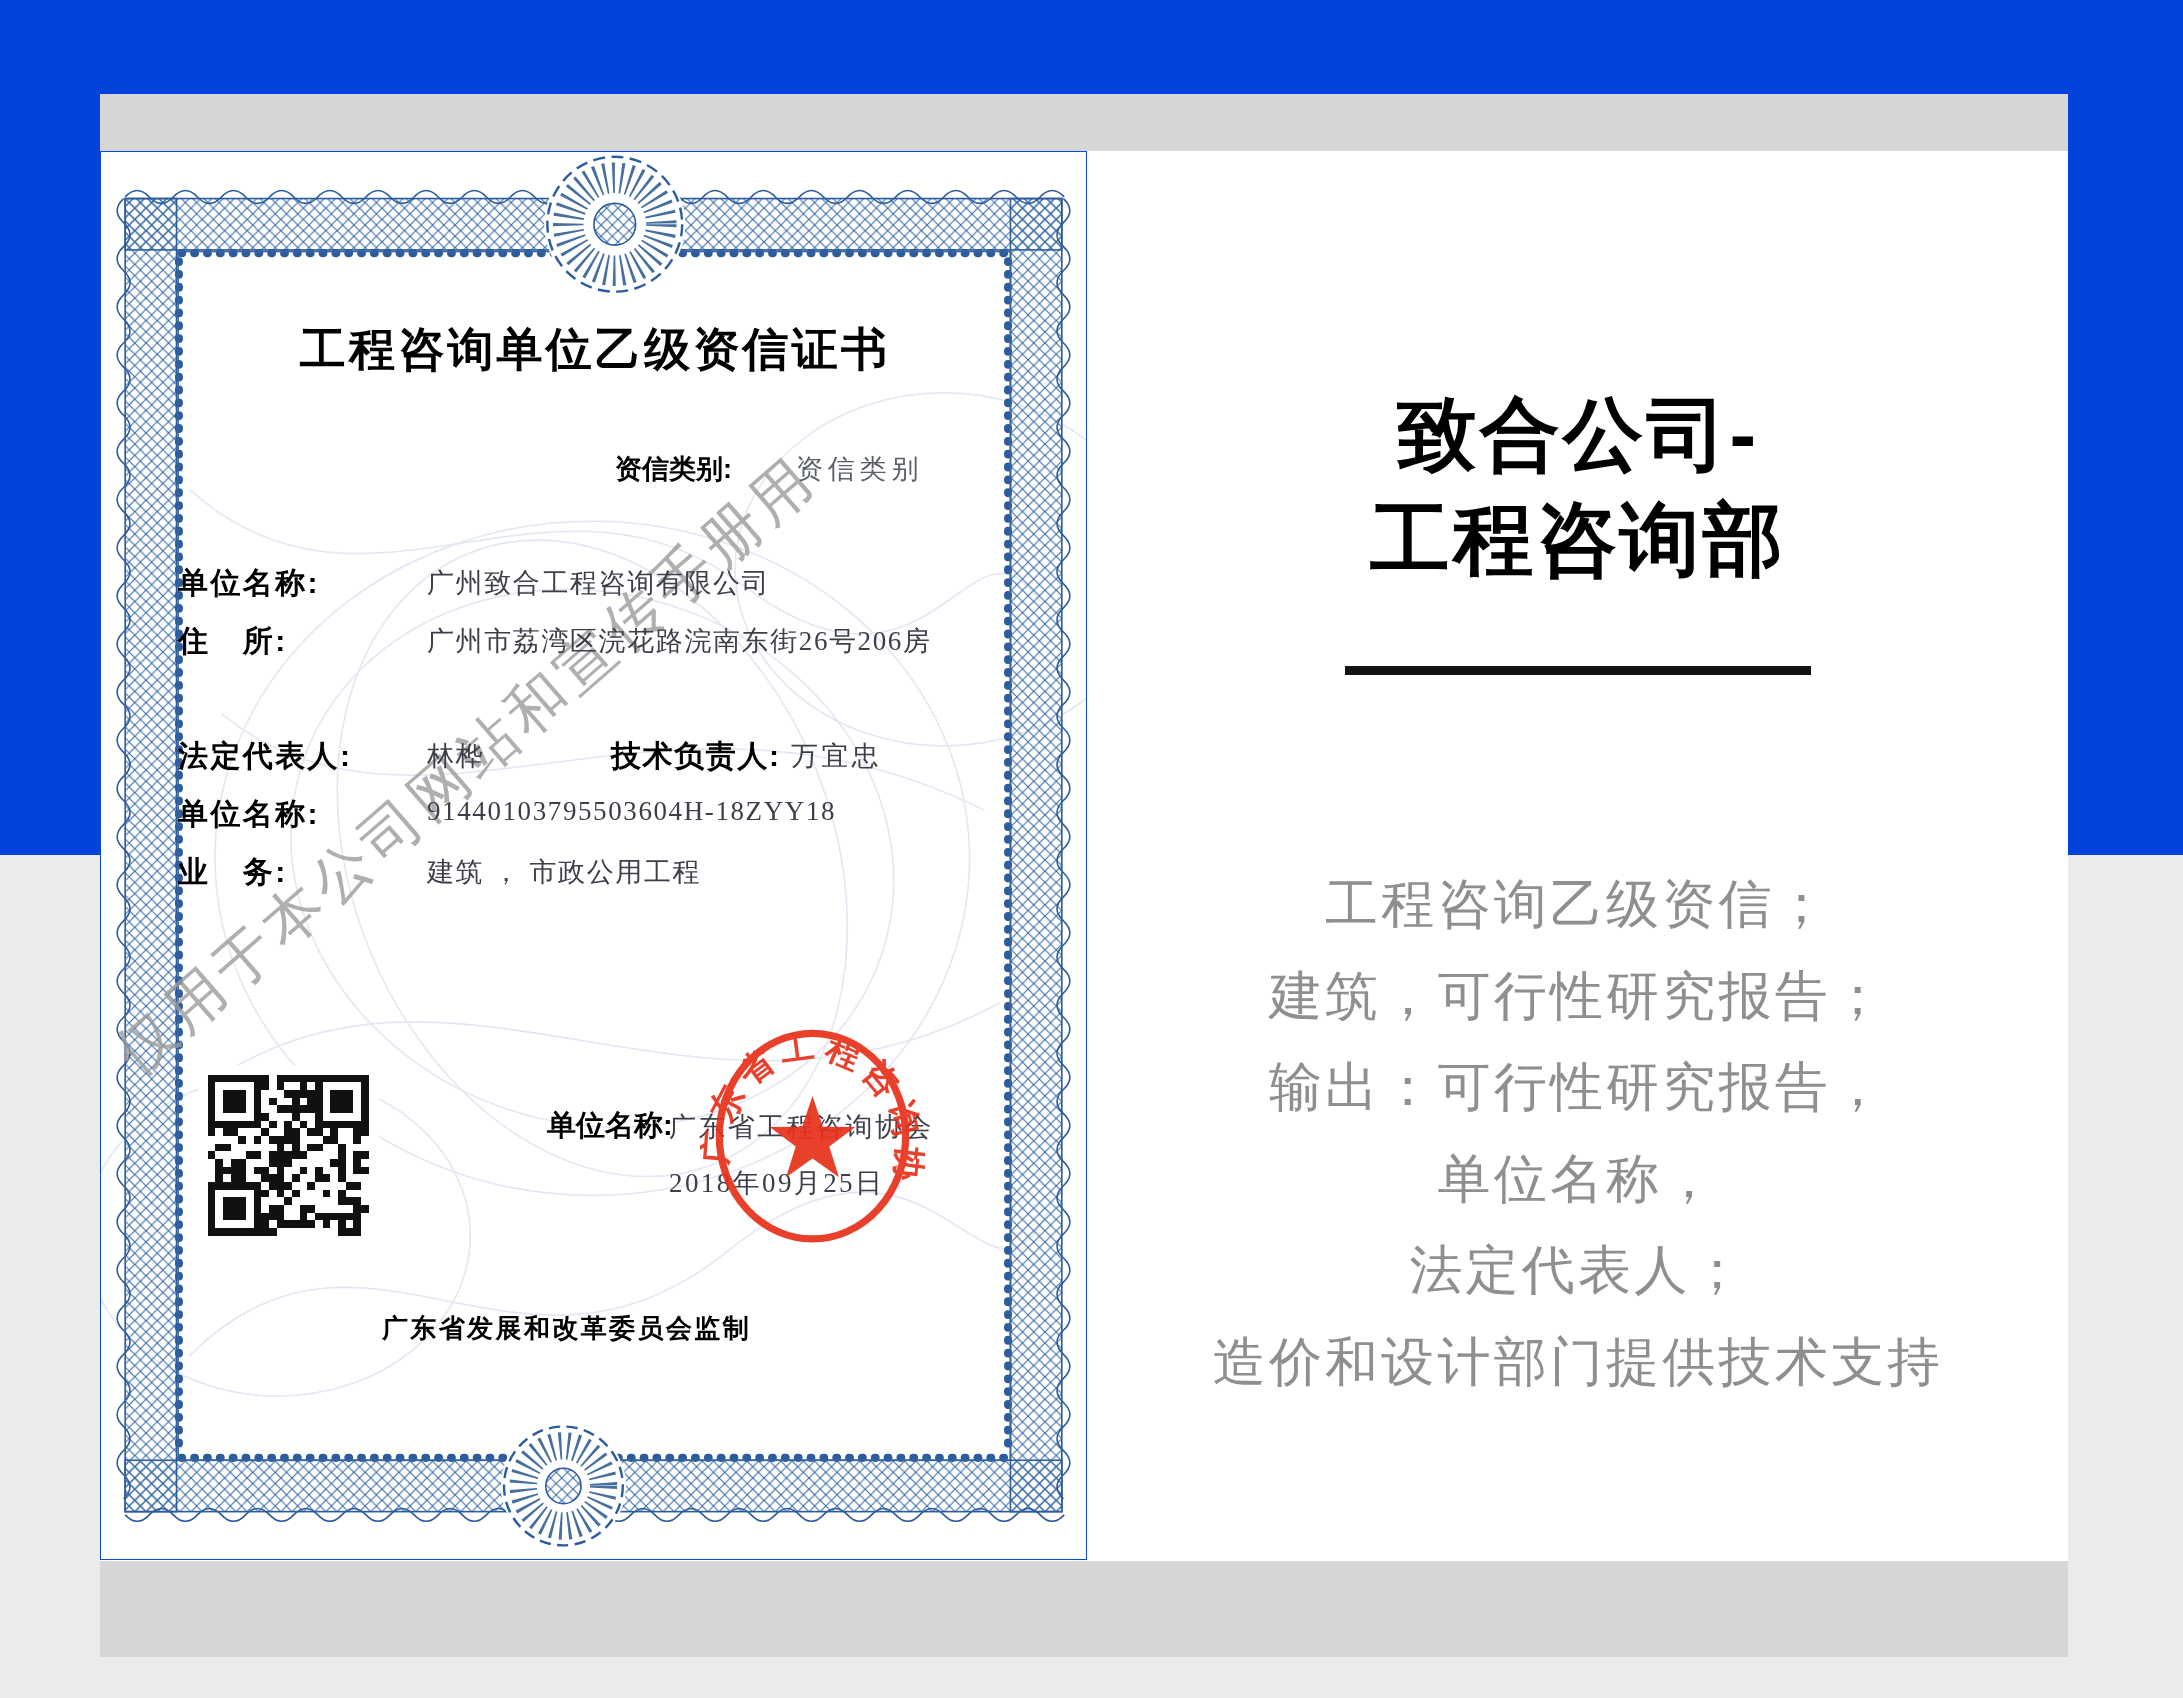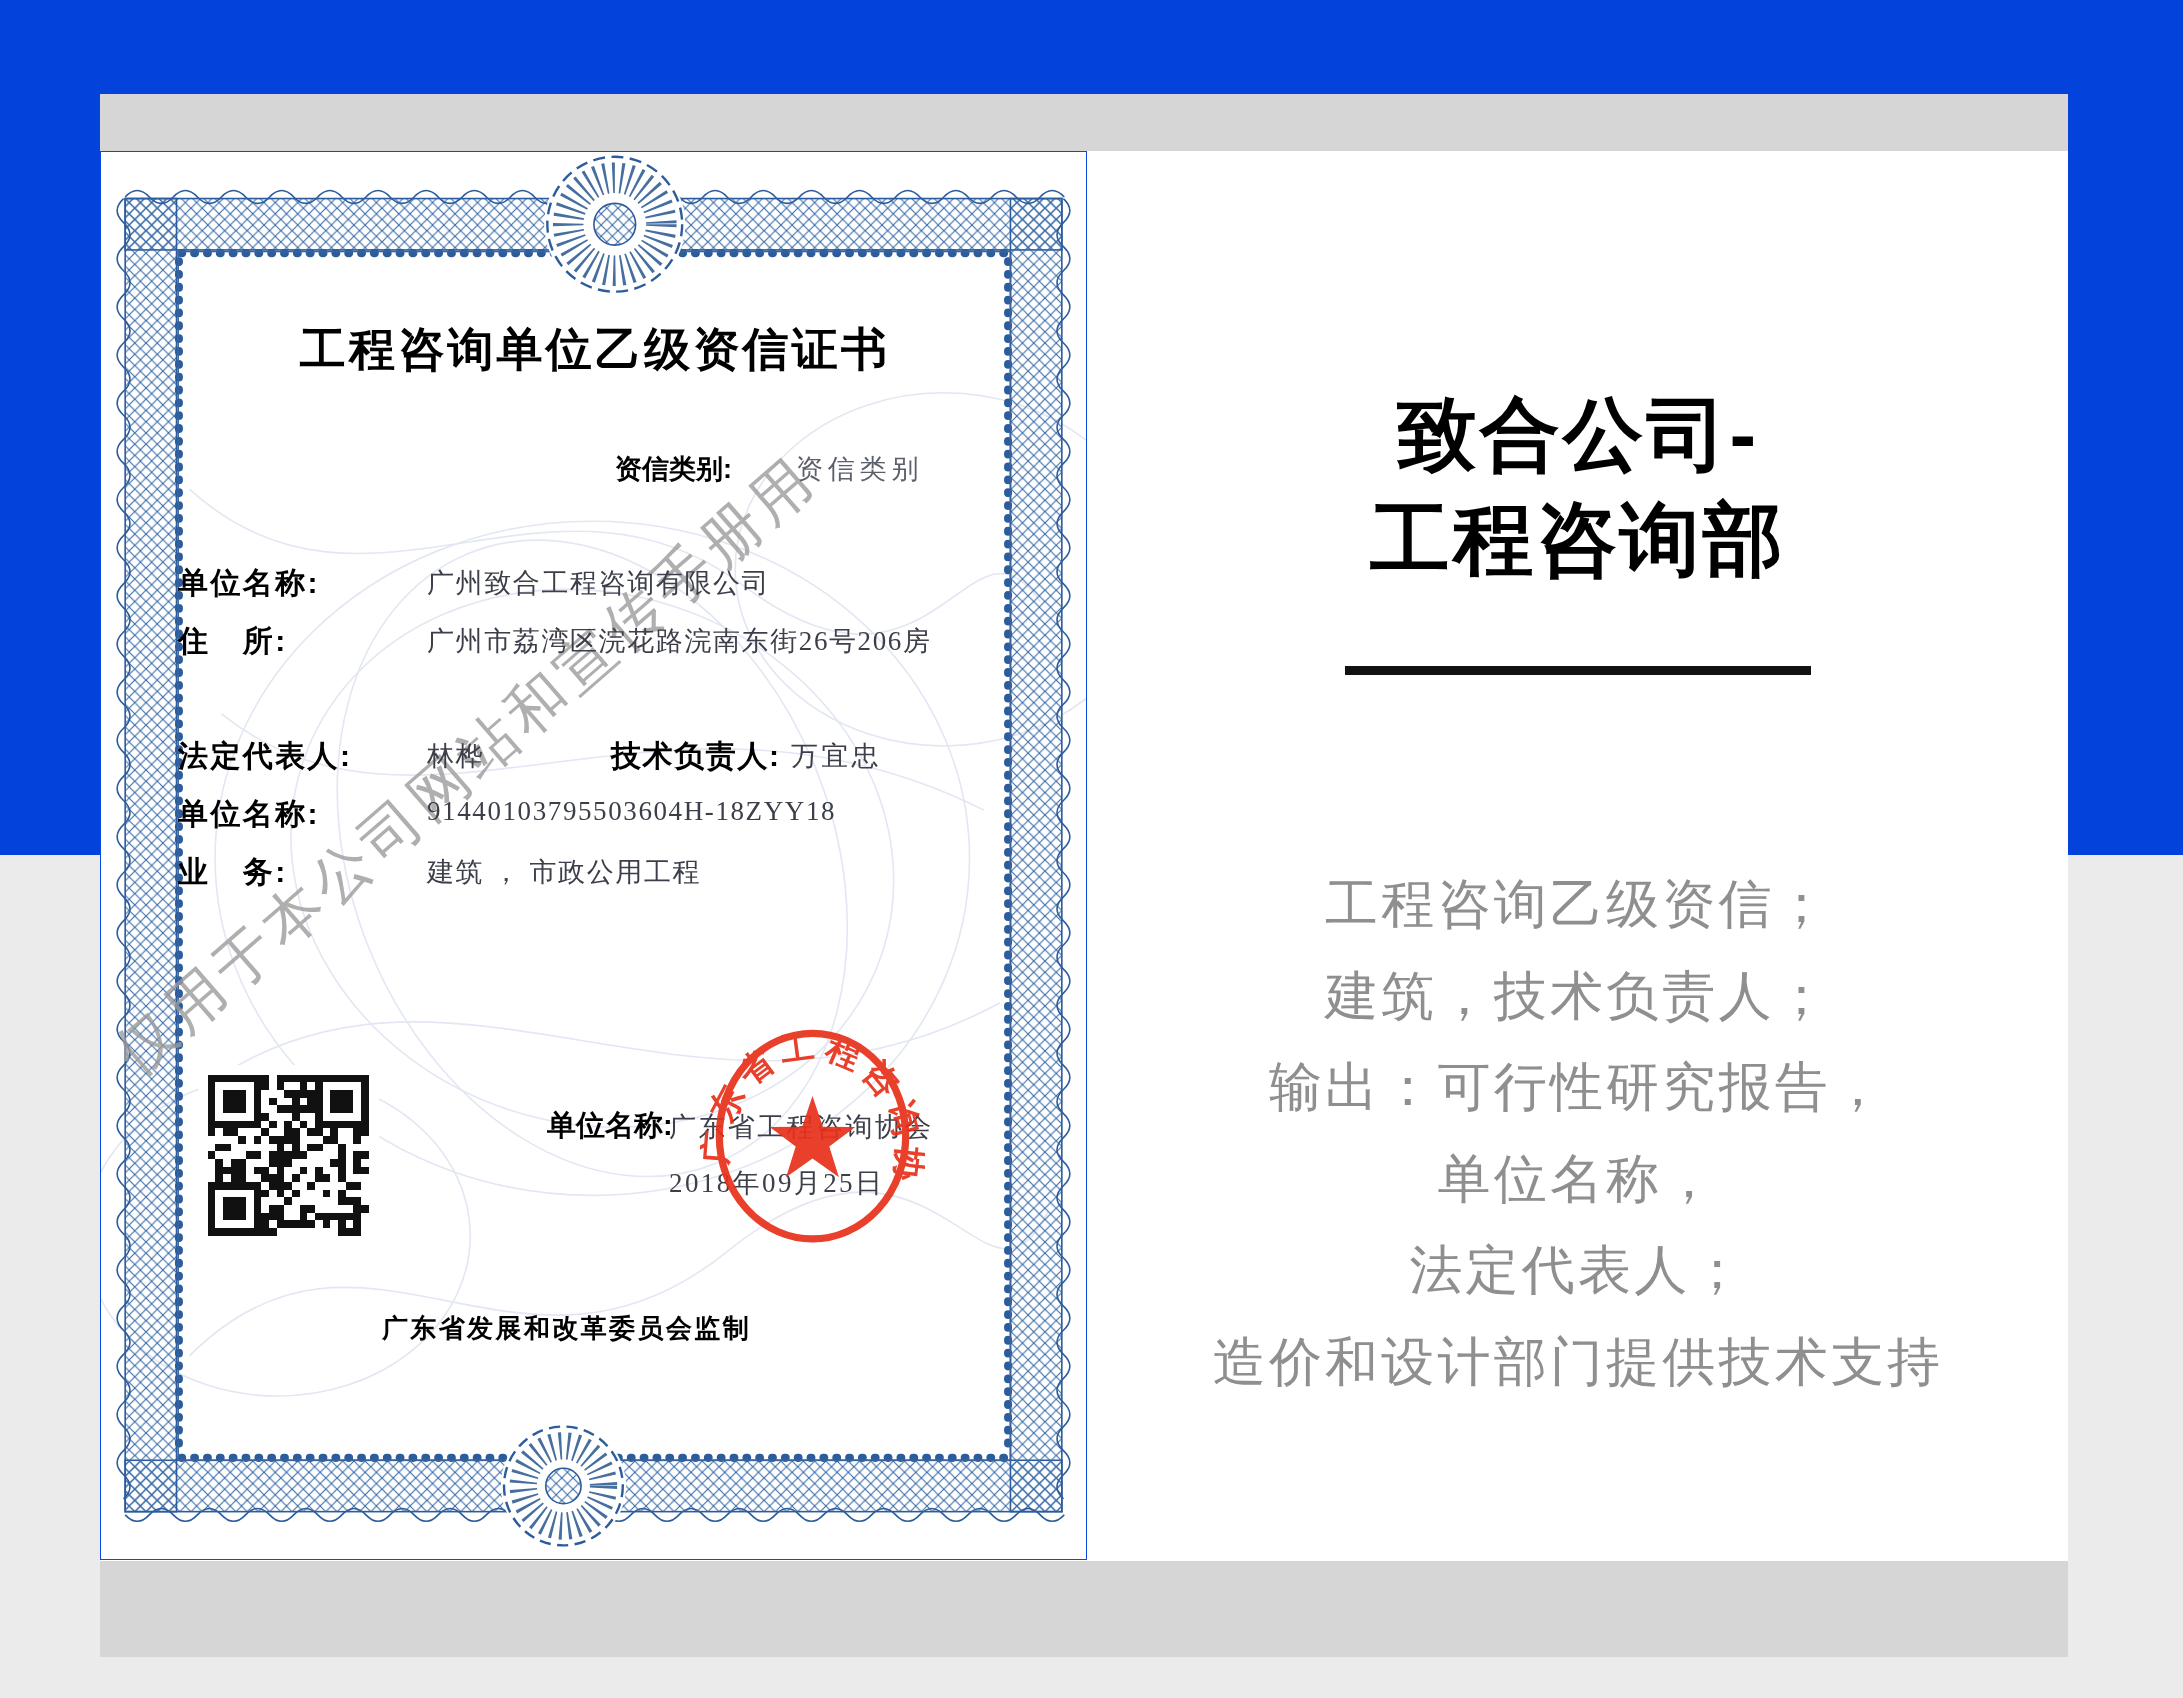--- a/index.html
+++ b/index.html
@@ -419,21 +419,21 @@
       <div class="cert-footer">广东省发展和改革委员会监制</div>
     </div>
 
     <div class="right-col">
       <div class="rtitle">
         <div>致合公司-</div>
         <div>工程咨询部</div>
       </div>
       <div class="rdivider"></div>
       <div class="rline p0">工程咨询乙级资信；</div>
-      <div class="rline p1">建筑，技术负责人；</div>
+      <div class="rline p1">建筑，可行性研究报告；</div>
       <div class="rline p2">输出：可行性研究报告，</div>
       <div class="rline p3">单位名称，</div>
       <div class="rline p4">法定代表人；</div>
       <div class="rline p5">造价和设计部门提供技术支持</div>
     </div>
 
   </div>
 </div>
 
 

